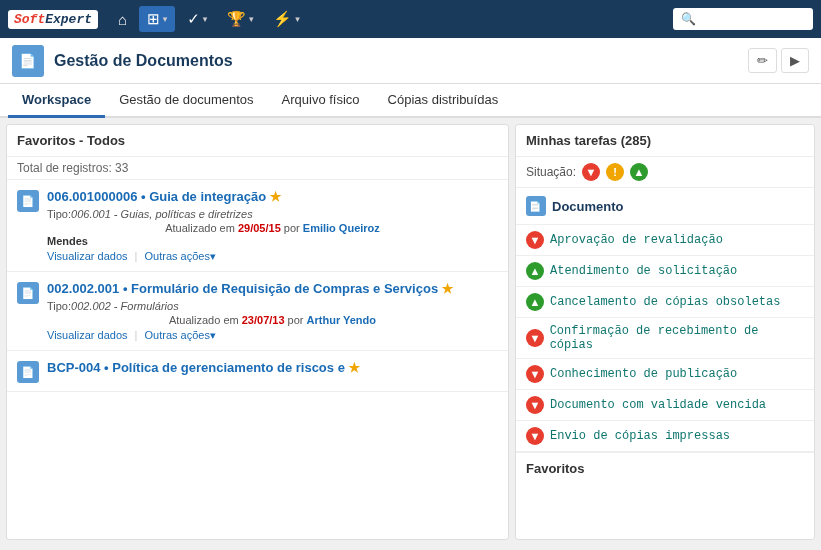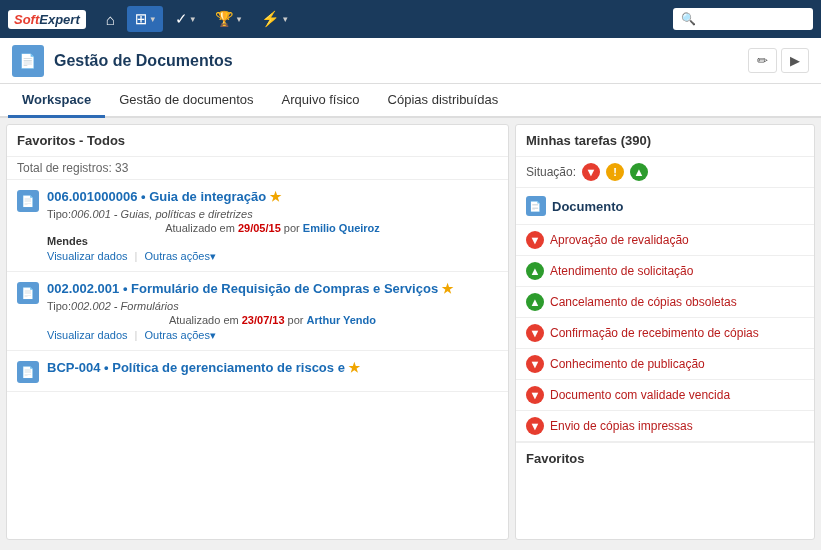--- a/index.html
+++ b/index.html
@@ -17,20 +17,21 @@
     .navbar-logo {
       background: white;
       border-radius: 3px;
       padding: 2px 6px;
       font-weight: bold;
       font-size: 13px;
       color: #1a3a5c;
       display: flex;
       align-items: center;
       margin-right: 8px;
+      font-family: Liberation Mono, monospace;
     }
     .nav-btn {
       color: white;
       background: transparent;
       border: none;
       cursor: pointer;
       padding: 4px 8px;
       border-radius: 3px;
       font-size: 15px;
       display: flex;
@@ -272,22 +273,23 @@
     .task-item {
       display: flex;
       align-items: center;
       padding: 6px 10px;
       gap: 6px;
       border-bottom: 1px solid #eee;
       cursor: pointer;
     }
     .task-item-label {
       font-size: 12px;
-      color: #b91c1c;
-      cursor: pointer;
+      color: #0f766e;
+      cursor: pointer;
+      font-family: Liberation Mono, monospace;
     }
 
     .workflows-header {
       padding: 8px 10px;
       font-size: 13px;
       font-weight: bold;
       color: #333;
       border-top: 1px solid #eee;
     }
 
@@ -385,21 +387,21 @@
       <div class="doc-item-icon">📄</div>
       <div class="doc-item-content">
         <div class="doc-item-title">
           BCP-004 • Política de gerenciamento de riscos e <span class="star">★</span>
         </div>
       </div>
     </div>
   </div>
 
   <div class="right-panel">
-    <div class="right-panel-header">Minhas tarefas (390)</div>
+    <div class="right-panel-header">Minhas tarefas (285)</div>
 
     <div class="situacao-row">
       <span class="situacao-label">Situação:</span>
       <div class="status-dot status-red">▼</div>
       <div class="status-dot status-orange">!</div>
       <div class="status-dot status-green">▲</div>
     </div>
 
     <div class="task-section-header">
       <div class="task-section-icon">📄</div>

